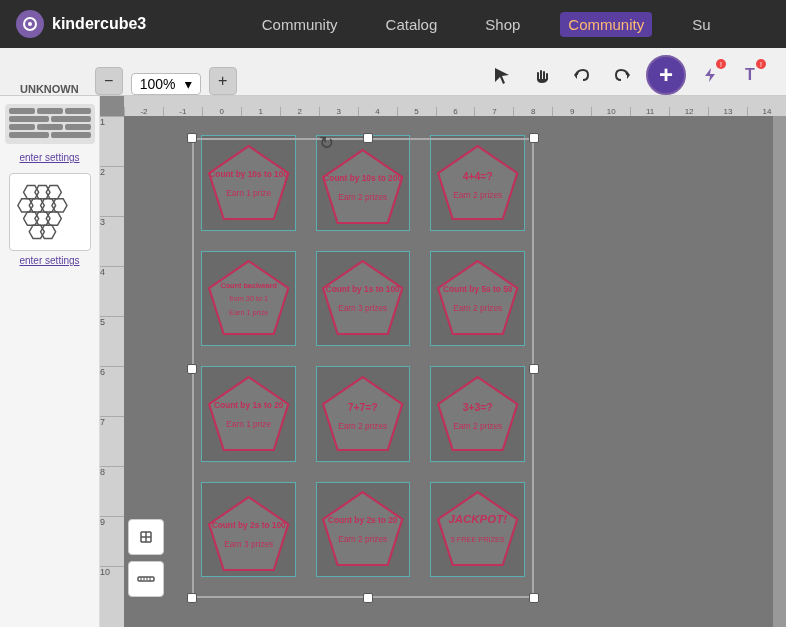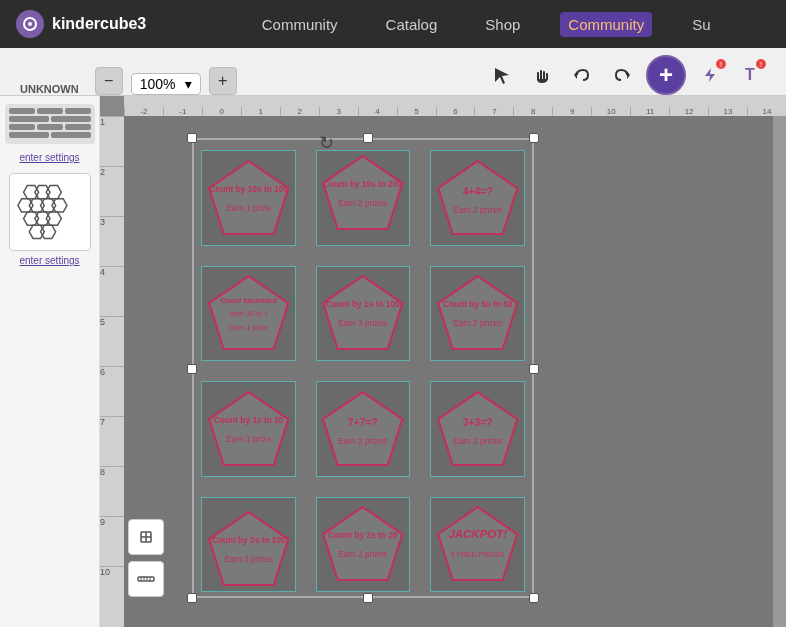--- a/index.html
+++ b/index.html
@@ -420,31 +420,31 @@
 
       <div class="selection-handle" style="top:17px;left:63px;"></div>
       <div class="selection-handle" style="top:17px;left:239px;"></div>
       <div class="selection-handle" style="top:17px;left:405px;"></div>
       <div class="selection-handle" style="top:248px;left:63px;"></div>
       <div class="selection-handle" style="top:248px;left:405px;"></div>
       <div class="selection-handle" style="top:477px;left:63px;"></div>
       <div class="selection-handle" style="top:477px;left:239px;"></div>
       <div class="selection-handle" style="top:477px;left:405px;"></div>
 
-      <div style="position:absolute;top:31px;left:74px;width:330px;height:448px;display:grid;grid-template-columns:repeat(3,1fr);grid-template-rows:repeat(4,1fr);gap:20px;padding:3px;">
+      <div style="position:absolute;top:16px;left:74px;width:330px;height:448px;display:grid;grid-template-columns:repeat(3,1fr);grid-template-rows:repeat(4,1fr);gap:20px;padding:3px;">
 
         <div style="background:#6a6a6a;border:1.5px solid #5ab0b0;display:flex;align-items:center;justify-content:center;">
           <svg width="90%" height="90%" viewBox="0 0 80 75">
             <polygon points="40,2 78,28 64,72 16,72 2,28" fill="#7a7a7a" stroke="#c0305a" stroke-width="2"></polygon>
             <text x="40" y="32" text-anchor="middle" fill="#c0305a" font-size="8" font-weight="bold">Count by 10s to 100</text>
             <text x="40" y="50" text-anchor="middle" fill="#c0305a" font-size="8">Earn 1 prize</text>
           </svg>
         </div>
 
-        <div style="background:#6a6a6a;border:1.5px solid #5ab0b0;display:flex;align-items:flex-start;justify-content:center;">
+        <div style="background:#6a6a6a;border:1.5px solid #5ab0b0;display:flex;align-items:flex-end;justify-content:center;">
           <svg width="90%" height="90%" viewBox="0 0 80 75">
             <polygon points="40,2 78,28 64,72 16,72 2,28" fill="#7a7a7a" stroke="#c0305a" stroke-width="2"></polygon>
             <text x="40" y="32" text-anchor="middle" fill="#c0305a" font-size="8" font-weight="bold">Count by 10s to 200</text>
             <text x="40" y="50" text-anchor="middle" fill="#c0305a" font-size="8">Earn 2 prizes</text>
           </svg>
         </div>
 
         <div style="background:#6a6a6a;border:1.5px solid #5ab0b0;display:flex;align-items:center;justify-content:center;">
           <svg width="90%" height="90%" viewBox="0 0 80 75">
             <polygon points="40,2 78,28 64,72 16,72 2,28" fill="#7a7a7a" stroke="#c0305a" stroke-width="2"></polygon>

